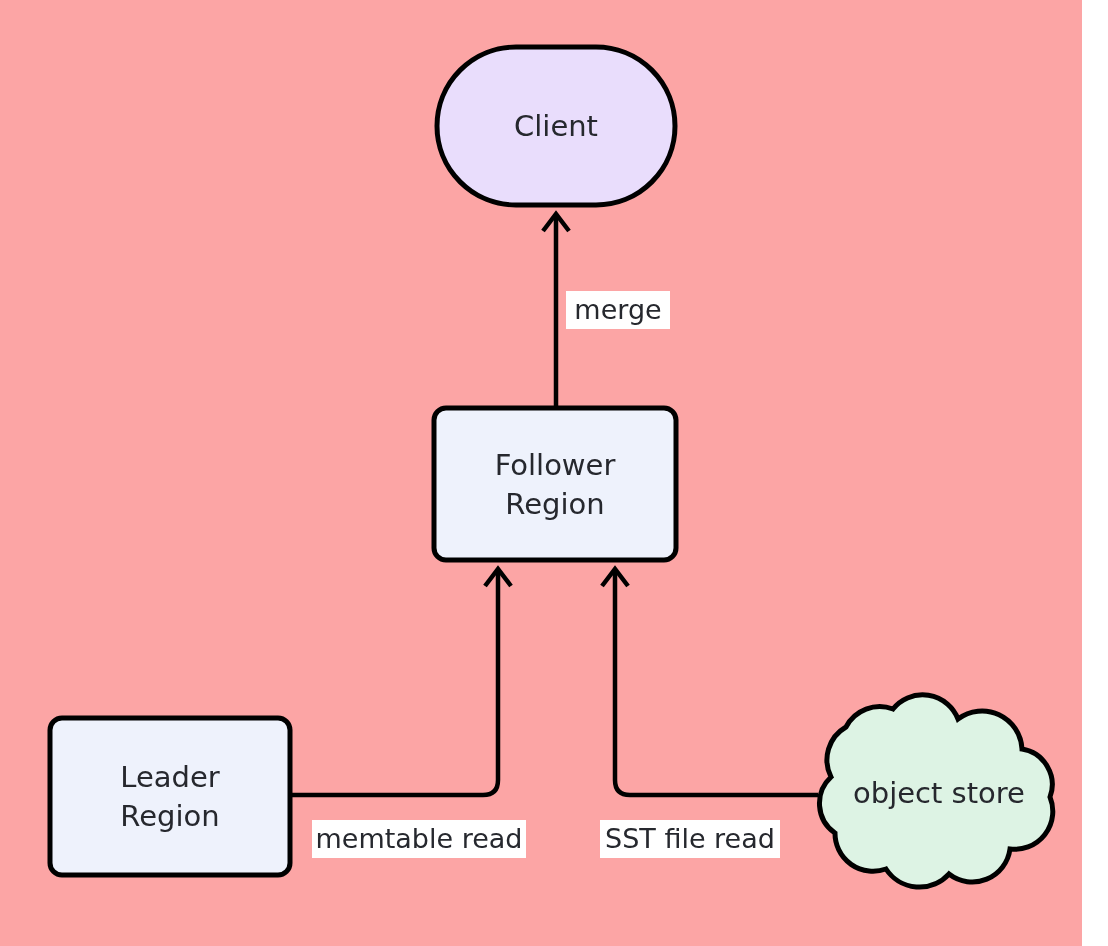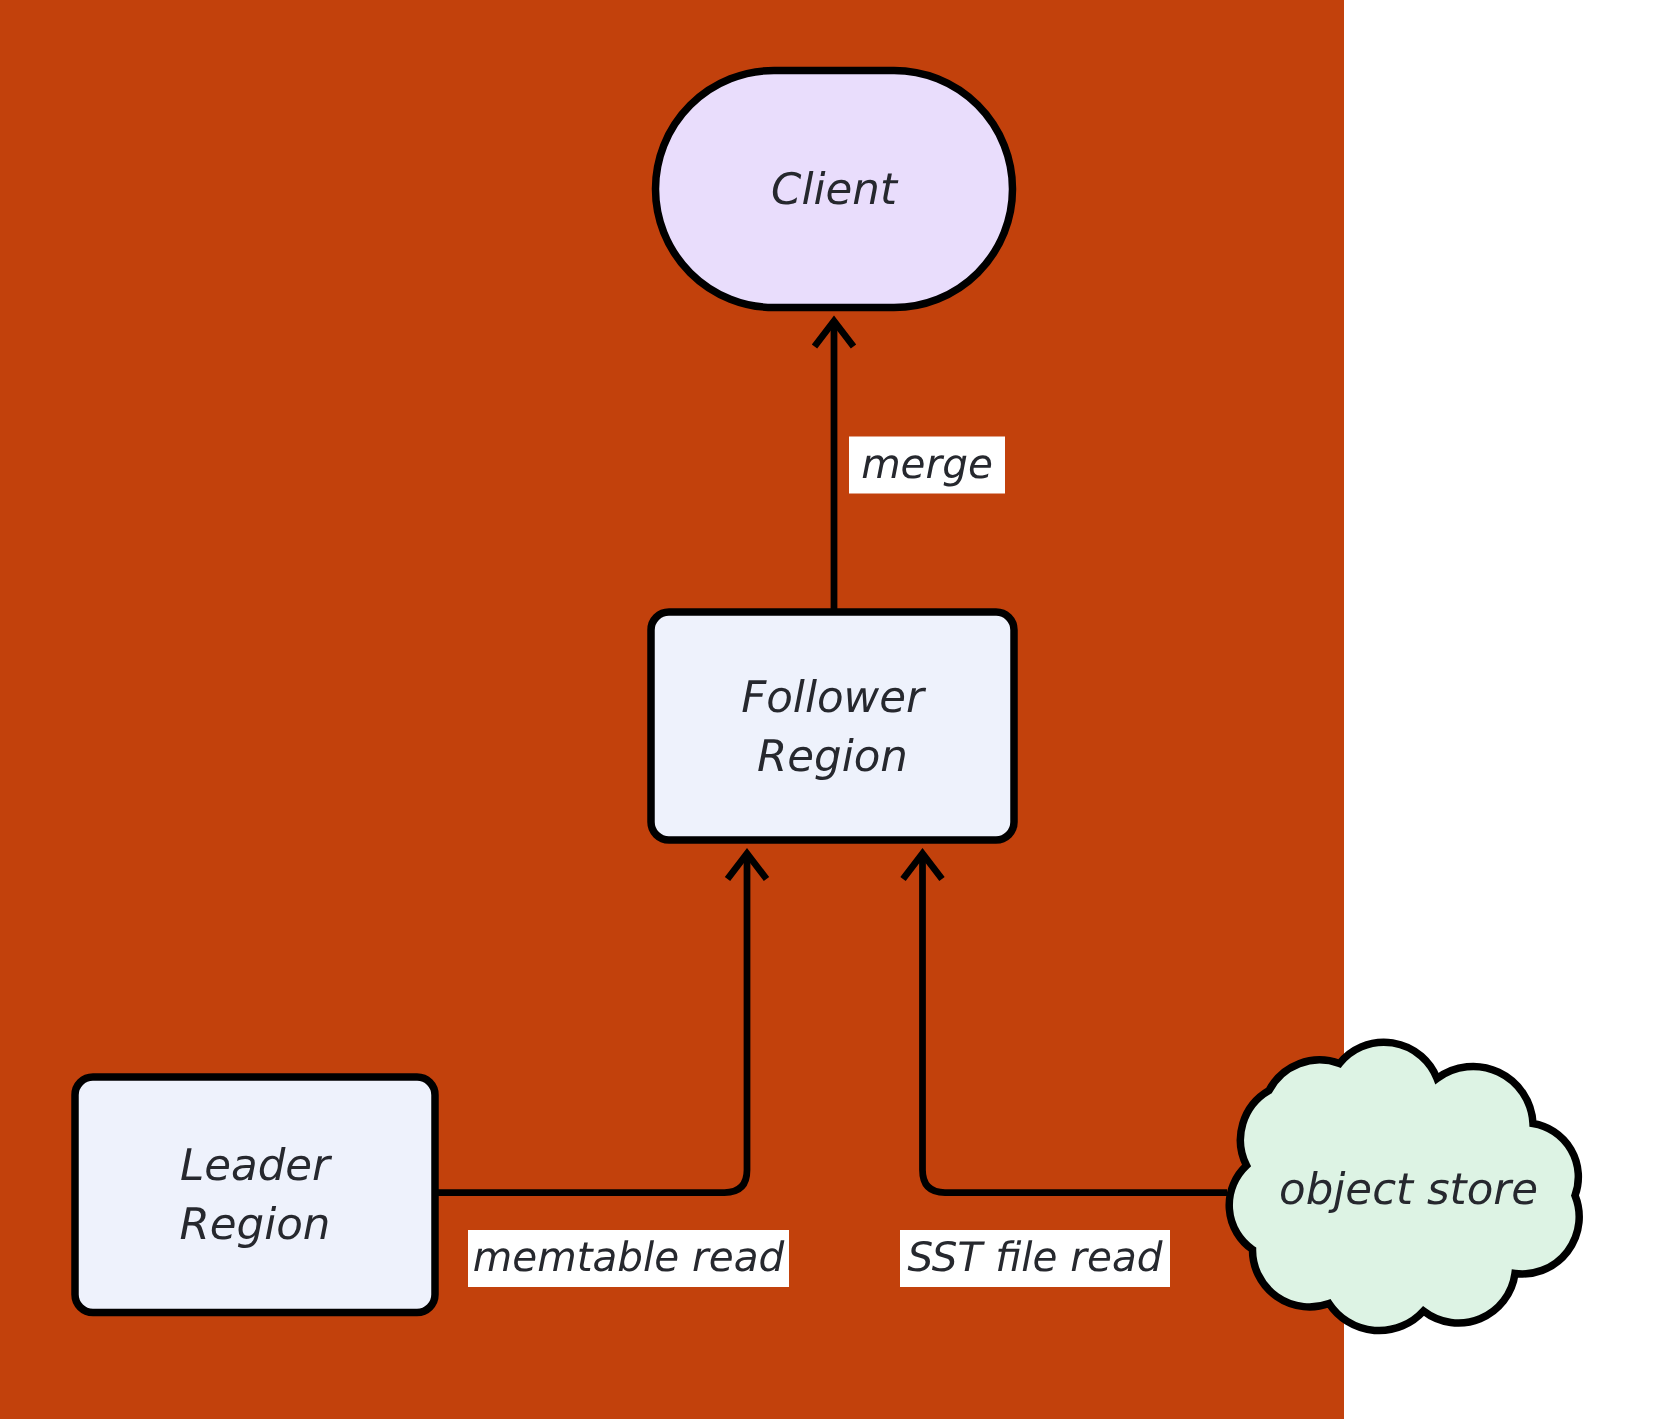--- a/index.html
+++ b/index.html
@@ -8,24 +8,23 @@
     background: #ffffff;
   }
   body {
     width: 1108px;
     height: 946px;
     font-family: "DejaVu Sans", "Liberation Sans", sans-serif;
     overflow: hidden;
   }
   #diagram-root {
     position: relative;
-    width: 896px;
+    width: 1082px;
     height: 946px;
-    background: #c2410c;
-    font-style: italic;
+    background: #fca5a5;
   }
   #diagram-svg {
     position: absolute;
     inset: 0;
     width: 1108px;
     height: 946px;
     display: block;
   }
   .node-label {
     fill: #26282e;

